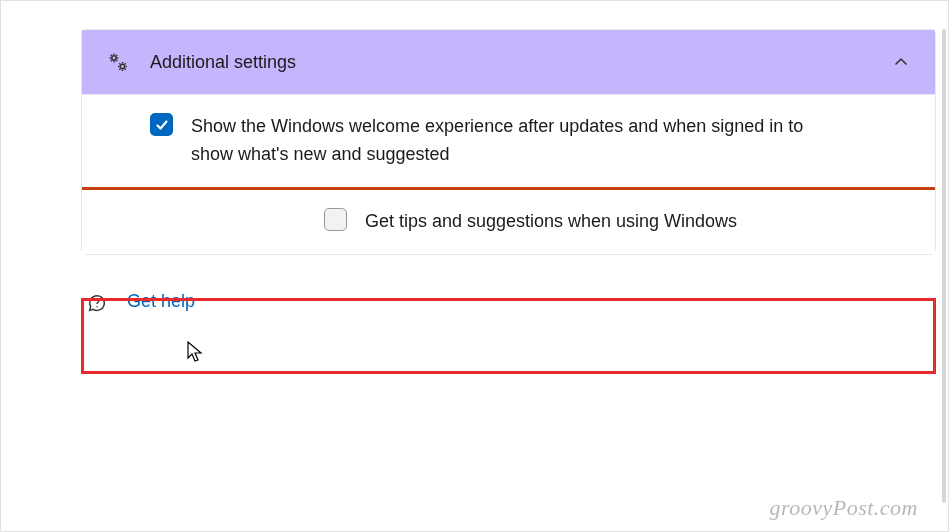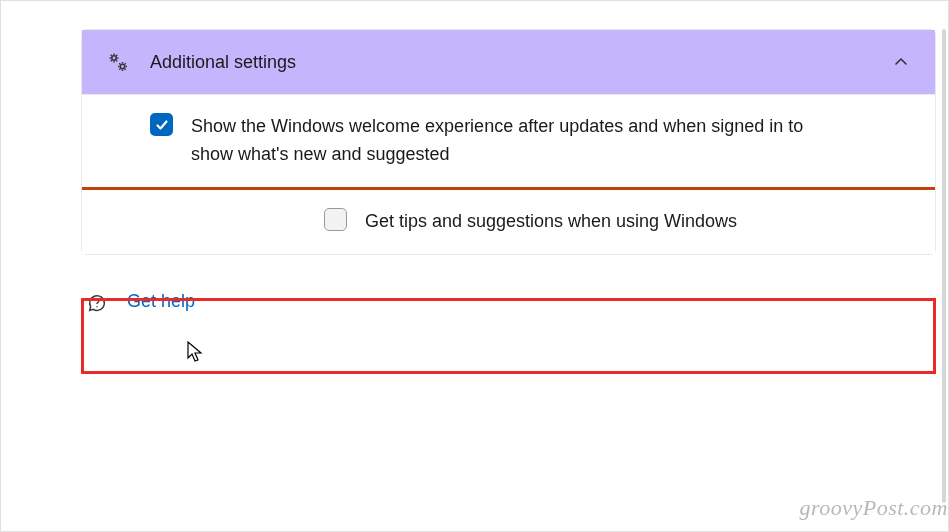--- a/index.html
+++ b/index.html
@@ -112,21 +112,21 @@
       color: #3a3a3a;
       display:flex; align-items:center; justify-content:center;
     }
     .help-link a {
       color: #0067c0;
       font-size: 18px;
       text-decoration: none;
     }
     .watermark {
       position: absolute;
-      right: 0;
+      right: 30px;
       bottom: 10px;
       font-family: Georgia, serif;
       font-style: italic;
       color: #b8b8b8;
       font-size: 22px;
       letter-spacing: 0.5px;
     }
     .scrollbar {
       position: absolute;
       right: 2px;

